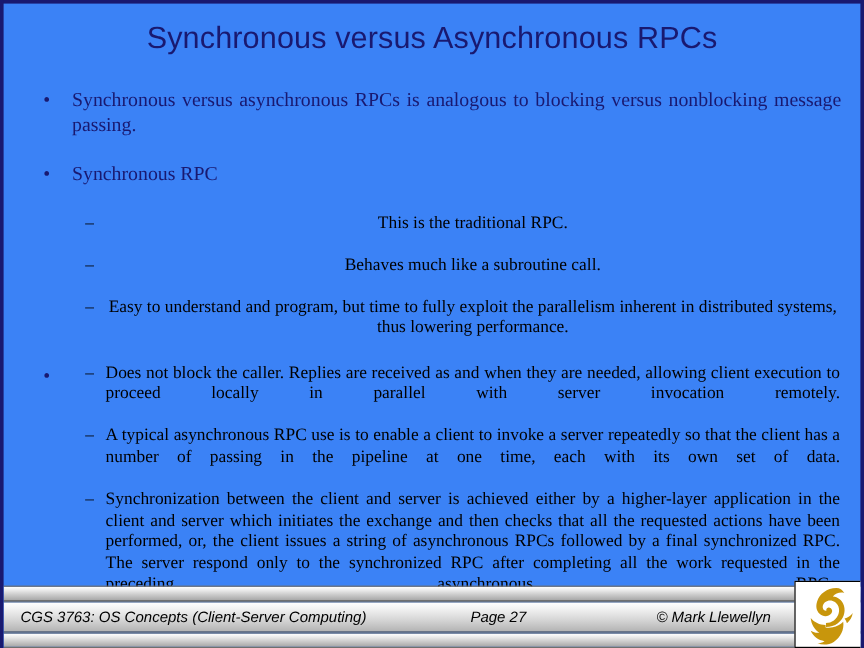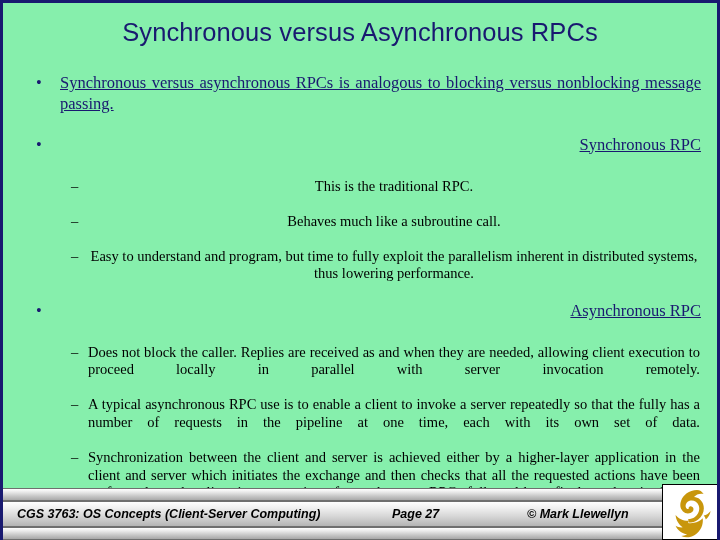--- a/index.html
+++ b/index.html
@@ -12,21 +12,21 @@
     height: 540px;
     overflow: hidden;
     font-family: "Liberation Serif", "DejaVu Serif", serif;
   }
 
   .slide {
     position: relative;
     width: 720px;
     height: 540px;
     box-sizing: border-box;
-    background: #86efac;
+    background: #3b82f6;
     border-left: 3px solid #191970;
     border-right: 3px solid #191970;
     border-top: 3px solid #191970;
     overflow: hidden;
   }
 
   
   .title-zone {
     position: absolute;
     left: 0;
@@ -72,24 +72,23 @@
     left: 33px;
     top: 0;
     font-size: 16.5px;
     line-height: 20.5px;
     color: #191970;
   }
   li.l1 > .t1 {
     display: block;
     text-align: justify;
     text-justify: inter-word;
-    text-decoration: underline;
   }
   li.l1.nojust > .t1 {
-    text-align: right;
+    text-align: left;
   }
 
   ul.lvl2 {
     list-style: none;
     margin: 2px 0 0 0;
     padding: 0;
   }
   li.l2 {
     position: relative;
     padding-left: 28px;
@@ -155,29 +154,29 @@
     height: 13px;
     background: linear-gradient(to bottom, #ffffff 0%, #e9e9e9 28%, #c9c9c9 62%, #a6a6a6 100%);
   }
 
   .foot-text {
     position: absolute;
     top: 19px;
     height: 22px;
     line-height: 22px;
     font-family: "Liberation Sans", "DejaVu Sans", sans-serif;
-    font-weight: bold;
+    font-weight: normal;
     font-style: italic;
     font-size: 12.5px;
     color: #000000;
     white-space: nowrap;
   }
   .foot-course { left: 14px; }
   .foot-page   { left: 389px; text-align: right; }
-  .foot-copy   { left: 524px; }
+  .foot-copy   { left: 544px; }
 
   .logo-box {
     position: absolute;
     left: 659px;
     top: 0px;
     width: 57px;
     height: 56px;
     background: #ffffff;
     border: 1px solid #000000;
     box-sizing: border-box;
@@ -219,29 +218,28 @@
           </li>
           <li class="l2 nojust">
             <span class="b2">–</span>
             <span class="t2">Easy to understand and program, but time to fully exploit the parallelism inherent in distributed systems, thus lowering performance.</span>
           </li>
         </ul>
       </li>
 
       <li class="l1 nojust">
         <span class="b1">•</span>
-        <span class="t1">Asynchronous RPC</span>
         <ul class="lvl2">
           <li class="l2">
             <span class="b2">–</span>
             <span class="t2">Does not block the caller.  Replies are received as and when they are needed, allowing client execution to proceed locally in parallel with server invocation remotely.</span>
           </li>
           <li class="l2">
             <span class="b2">–</span>
-            <span class="t2">A typical asynchronous RPC use is to enable a client to invoke a server repeatedly so that the fully has a number of requests in the pipeline at one time, each with its own set of data.</span>
+            <span class="t2">A typical asynchronous RPC use is to enable a client to invoke a server repeatedly so that the client has a number of passing in the pipeline at one time, each with its own set of data.</span>
           </li>
           <li class="l2">
             <span class="b2">–</span>
             <span class="t2">Synchronization between the client and server is achieved either by a higher-layer application in the client and server which initiates the exchange and then checks that all the requested actions have been performed, or, the client issues a string of asynchronous RPCs followed by a final synchronized RPC.  The server respond only to the synchronized RPC after completing all the work requested in the preceding asynchronous RPCs.</span>
           </li>
         </ul>
       </li>
 
     </ul>
   </div>

